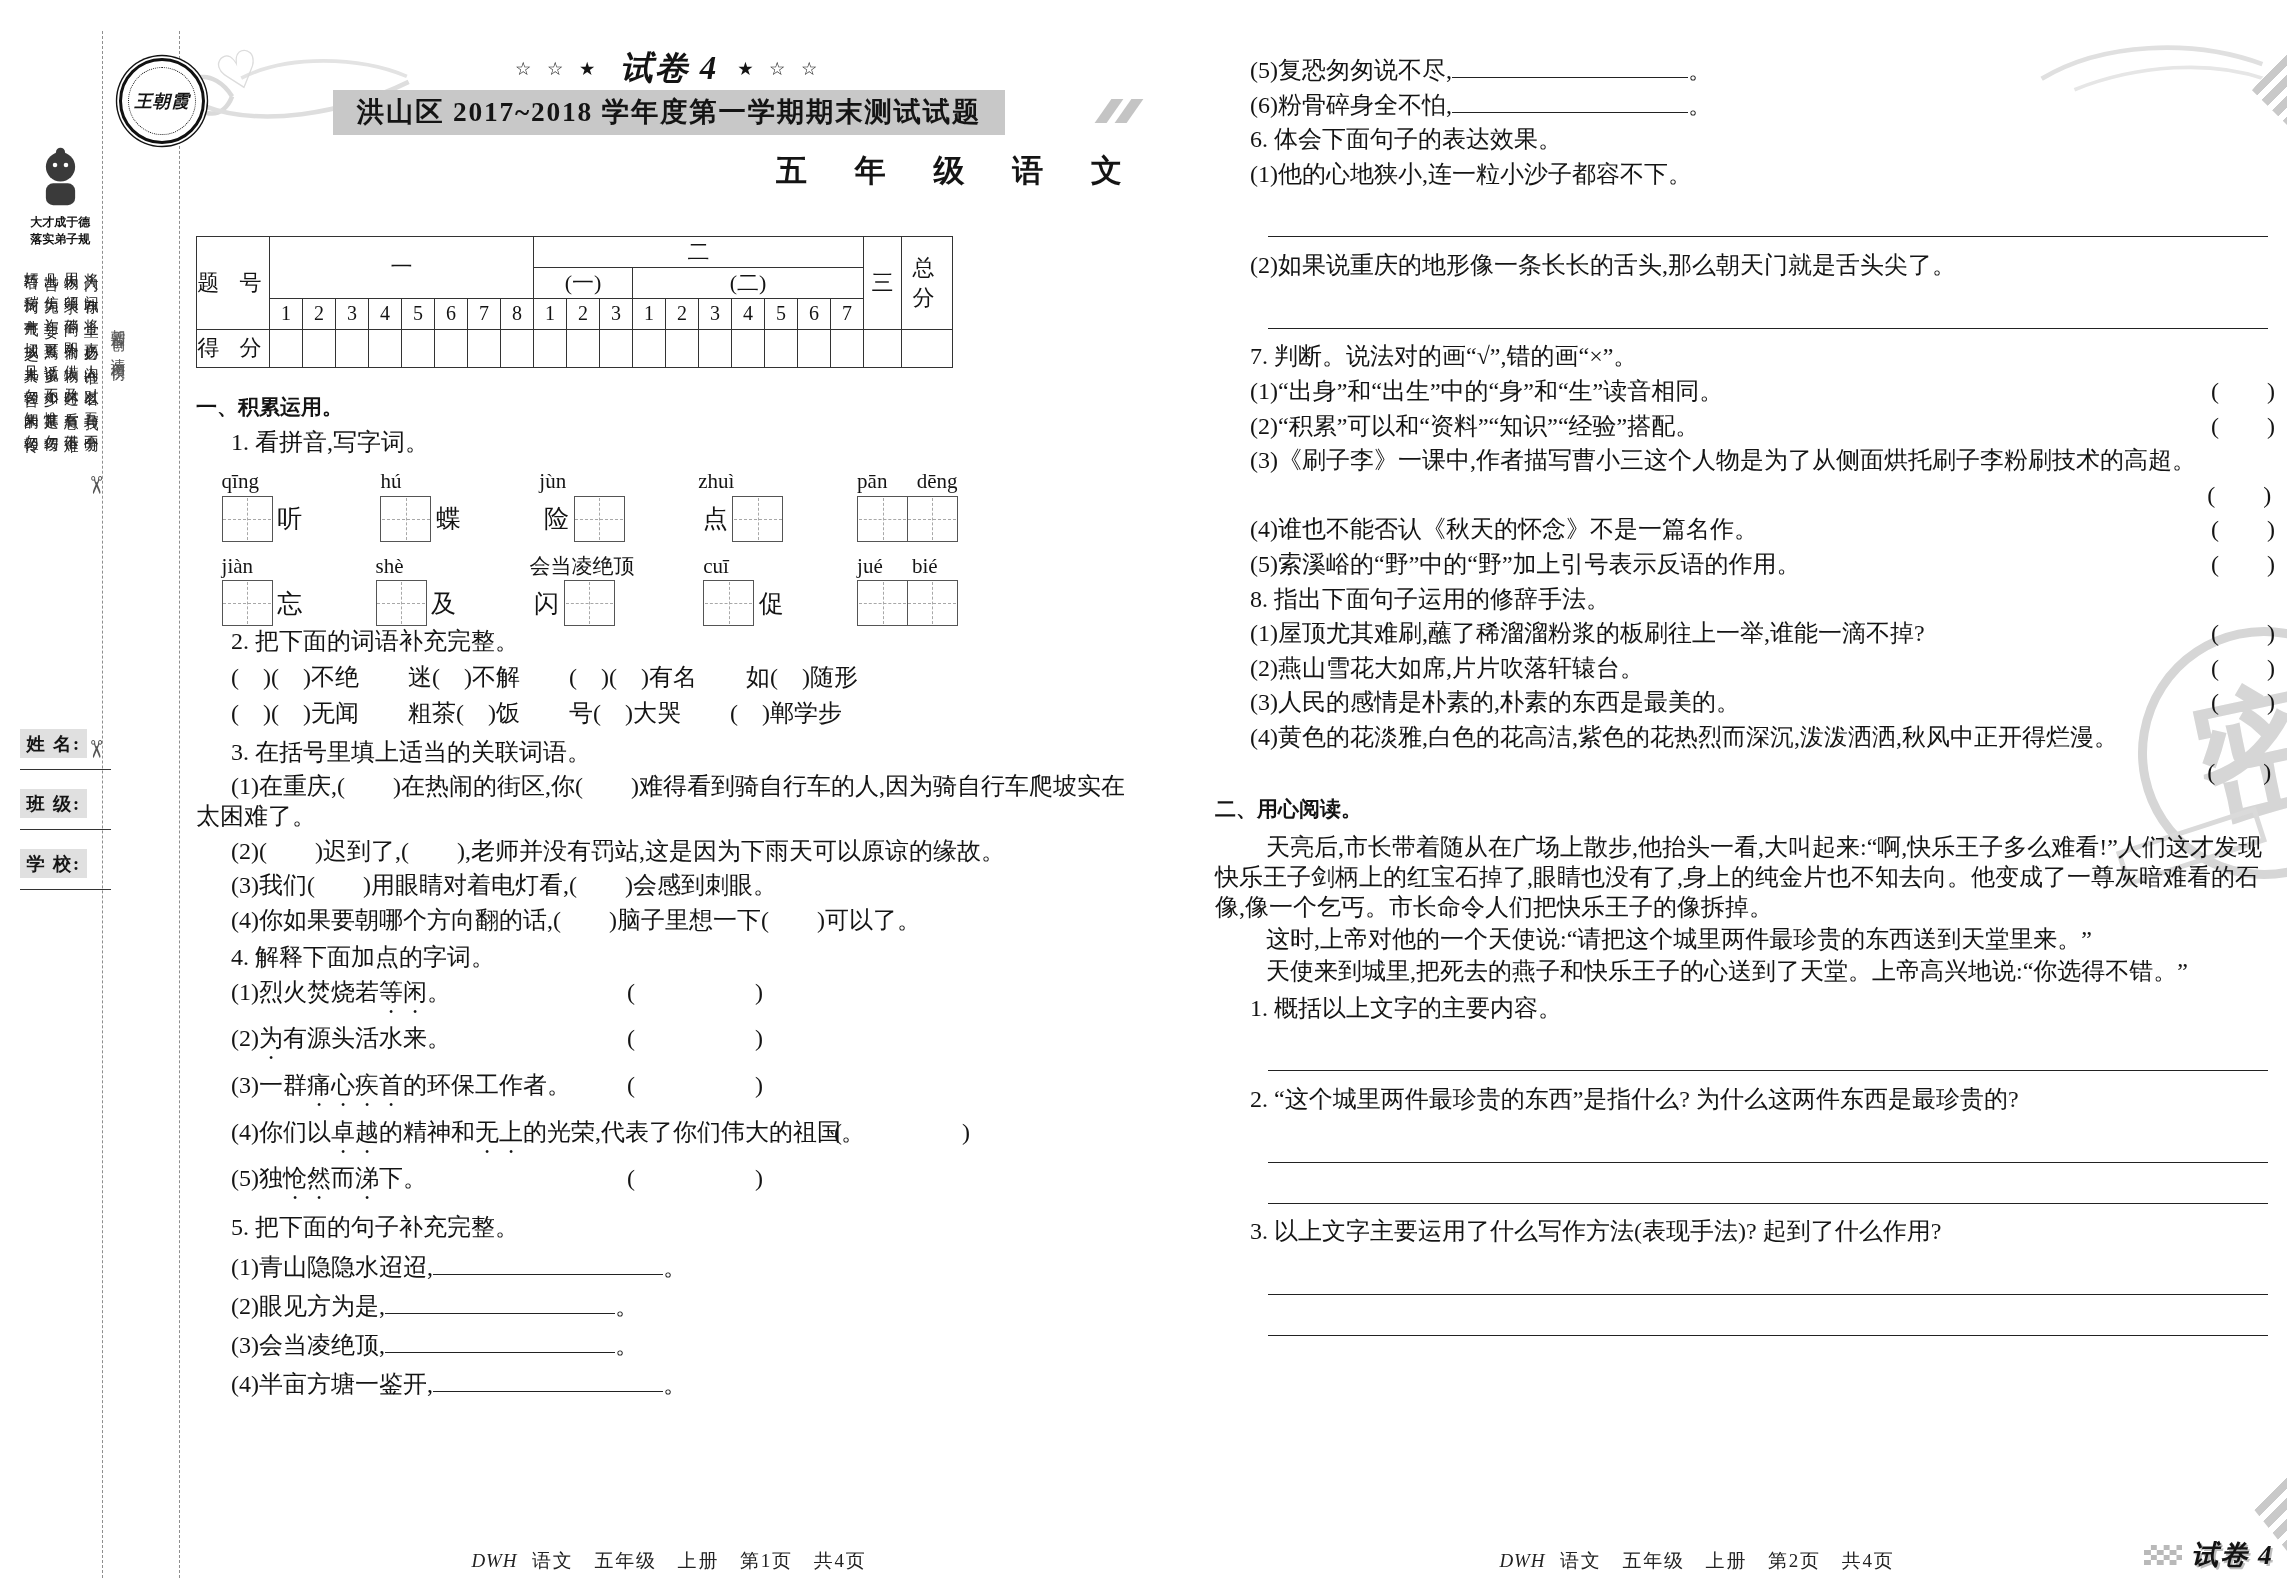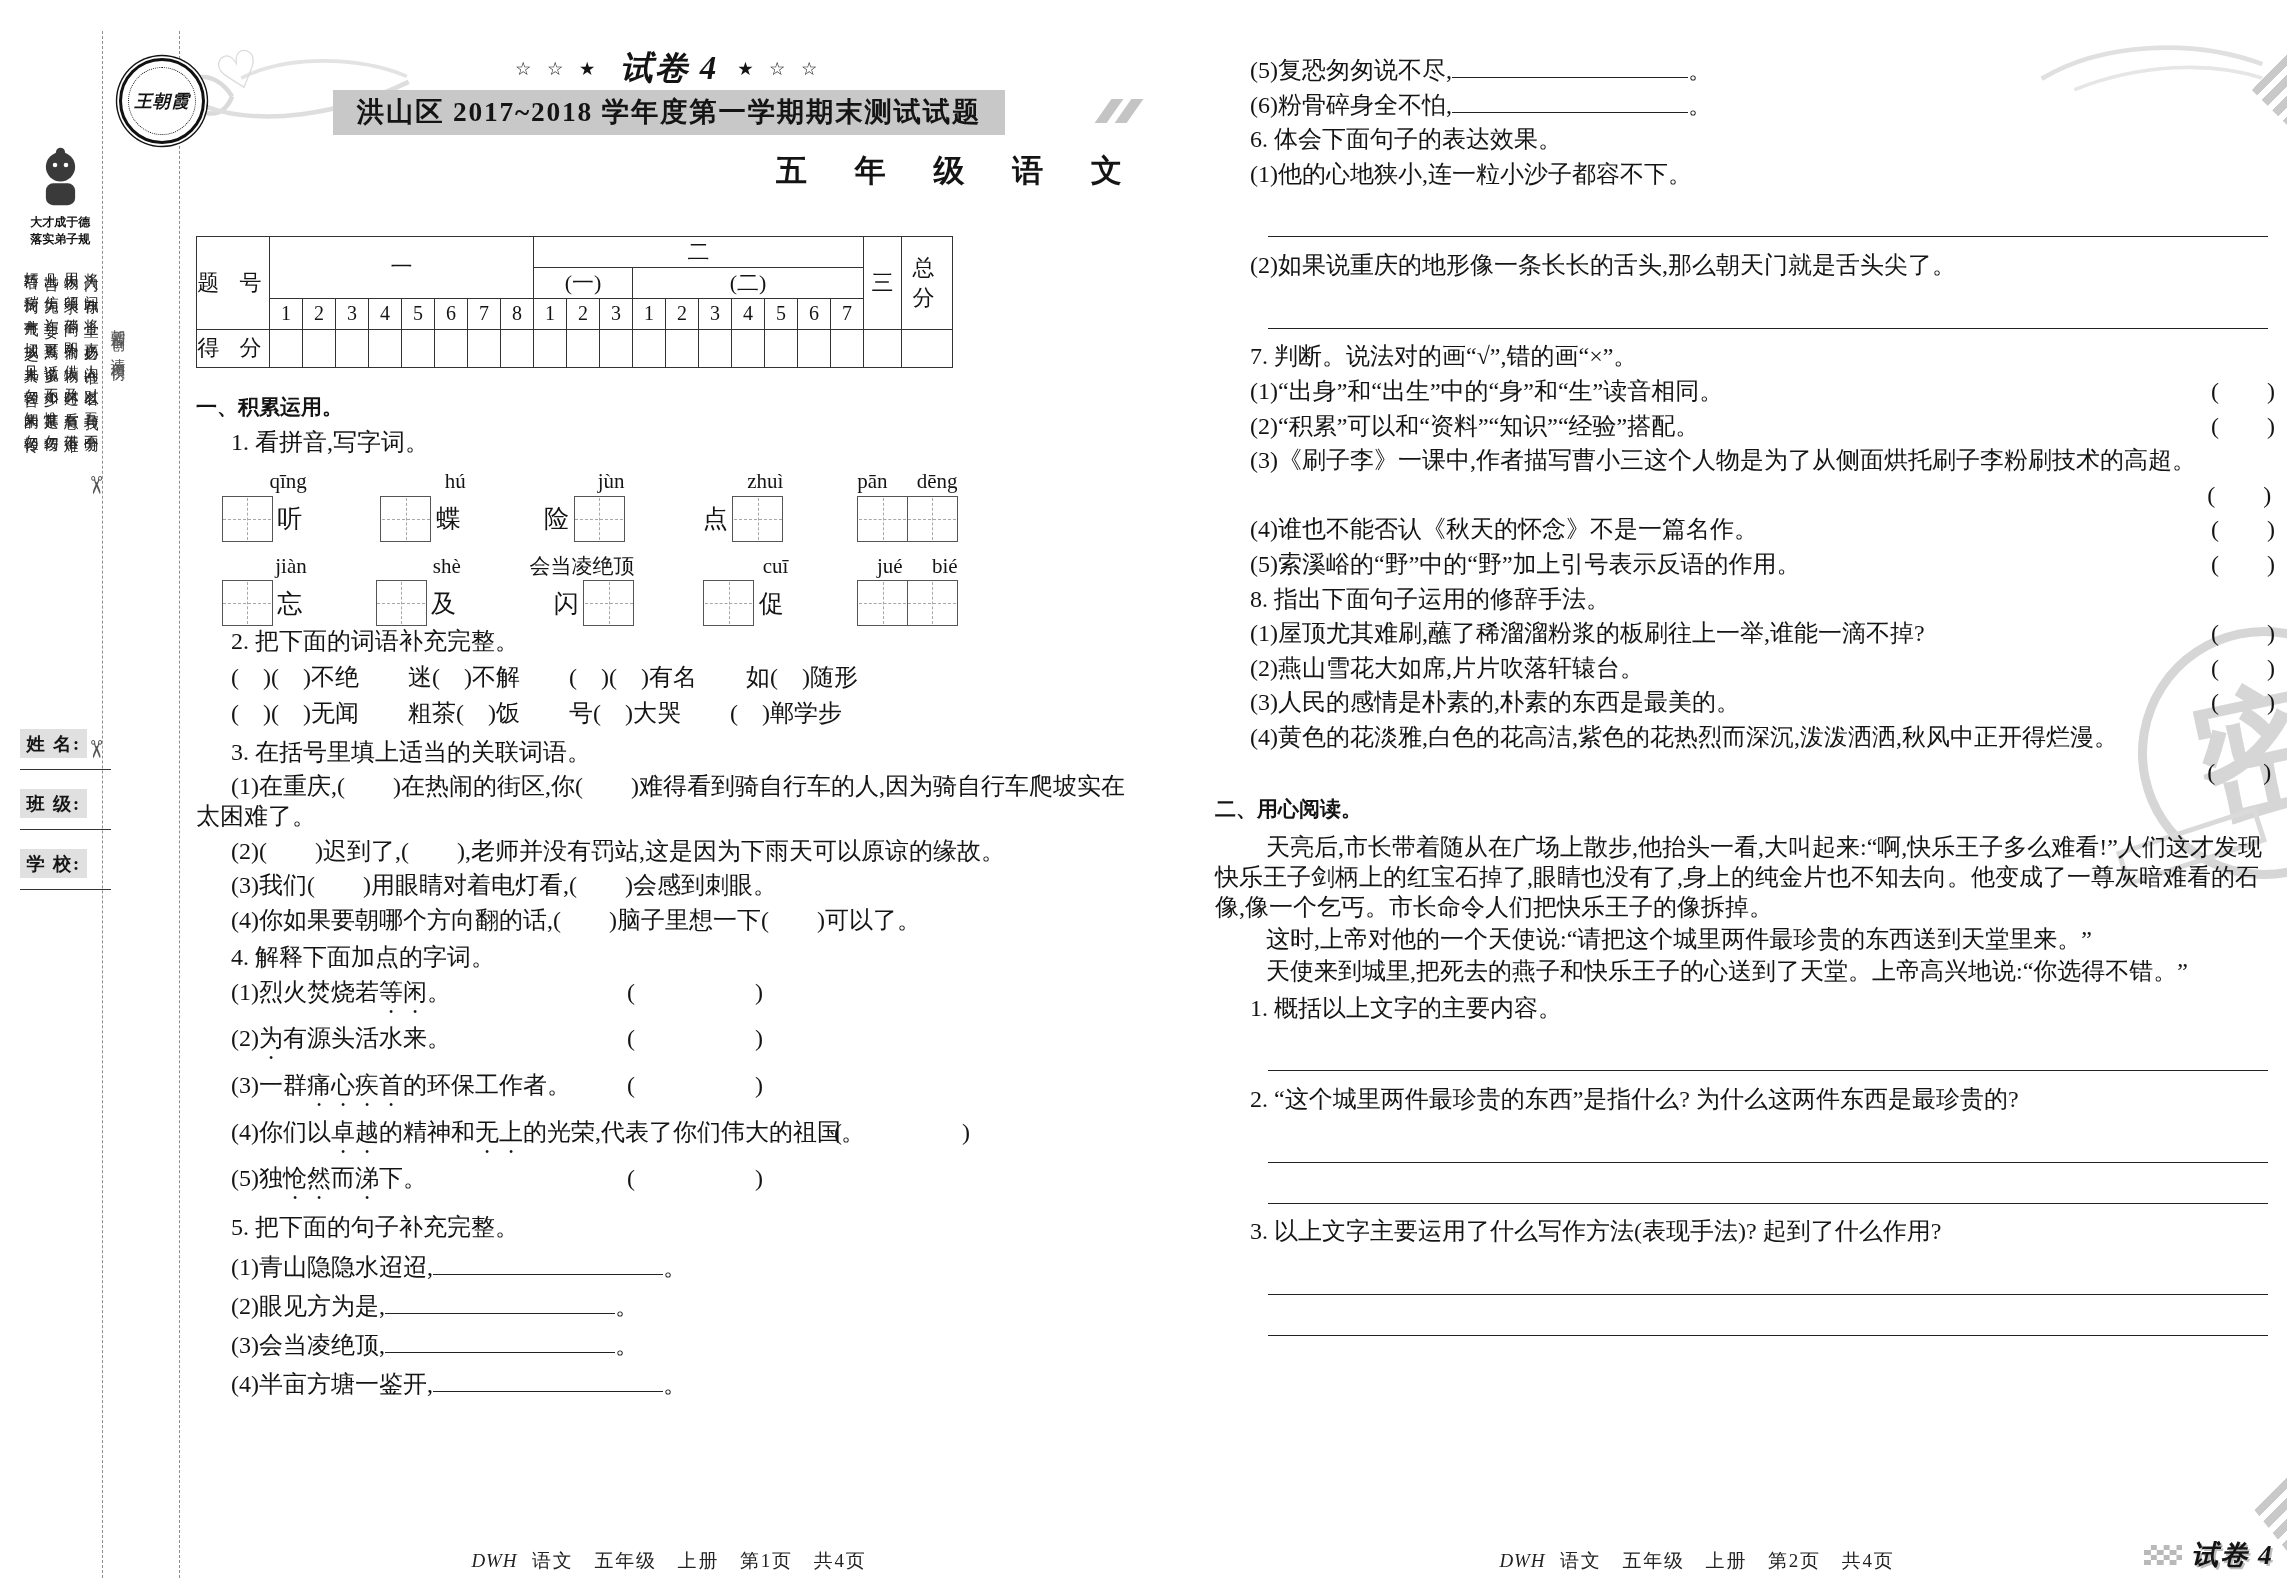--- a/index.html
+++ b/index.html
@@ -72,21 +72,21 @@
   .bd2{right:7.3px;}
   .subtitle{text-align:right;font-size:31px;font-weight:bold;letter-spacing:20px;padding-left:20px;margin-top:14.6px;}
   
   .score-table{border-collapse:collapse;table-layout:fixed;margin-top:44px;width:755px;}
   .score-table td{border:1.5px solid #333;text-align:center;font-size:22px;padding:0;height:30px;vertical-align:middle;}
   .score-table .lbl{letter-spacing:7.3px;font-size:22px;}
   .score-table .r-nums td{font-size:20px;height:30px;}
   .score-table .r-score td{height:37px;}
   
   .pin-row{display:flex;justify-content:space-between;width:736px;margin:11px 0 0 25.6px;}
-  .pg{display:flex;flex-direction:column;align-items:flex-end;}
+  .pg{display:flex;flex-direction:column;align-items:flex-start;}
   .py{font-size:21px;height:27.4px;line-height:27.4px;}
   .py-wide{word-spacing:24px;}
   .bx-line{display:flex;align-items:center;margin-top:0;}
   .tian{position:relative;display:inline-block;width:49px;height:44px;border:1.5px solid #555;background:#fff;}
   .tian + .tian{margin-left:-1.5px;}
   .tian::before{content:"";position:absolute;left:0.9px;right:0.9px;top:50%;border-top:0.9px dashed #a8a8a8;}
   .tian::after{content:"";position:absolute;top:0.9px;bottom:0.9px;left:50%;border-left:0.9px dashed #a8a8a8;}
   .hz{font-size:25px;padding:0 4.6px;}
   
   .idiom-line{display:flex;padding-left:35px;gap:49px;font-size:24px;line-height:31px;margin-top:5.5px;}

